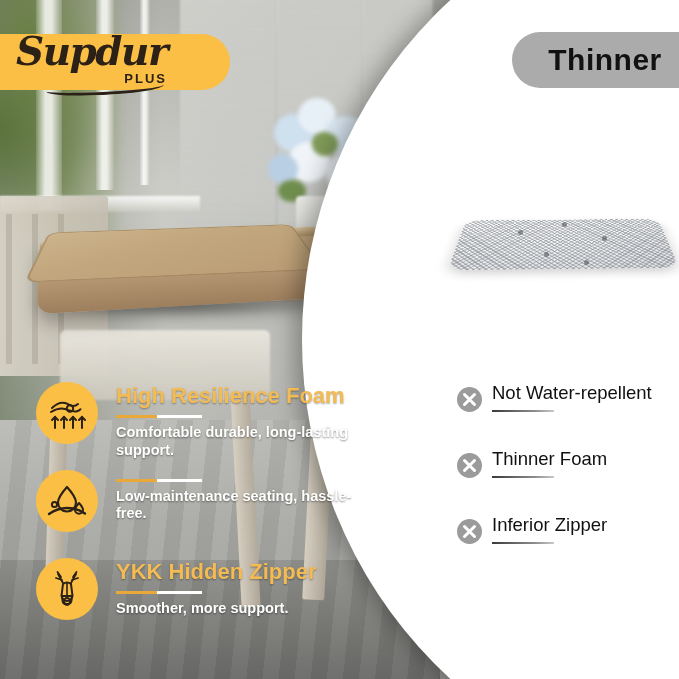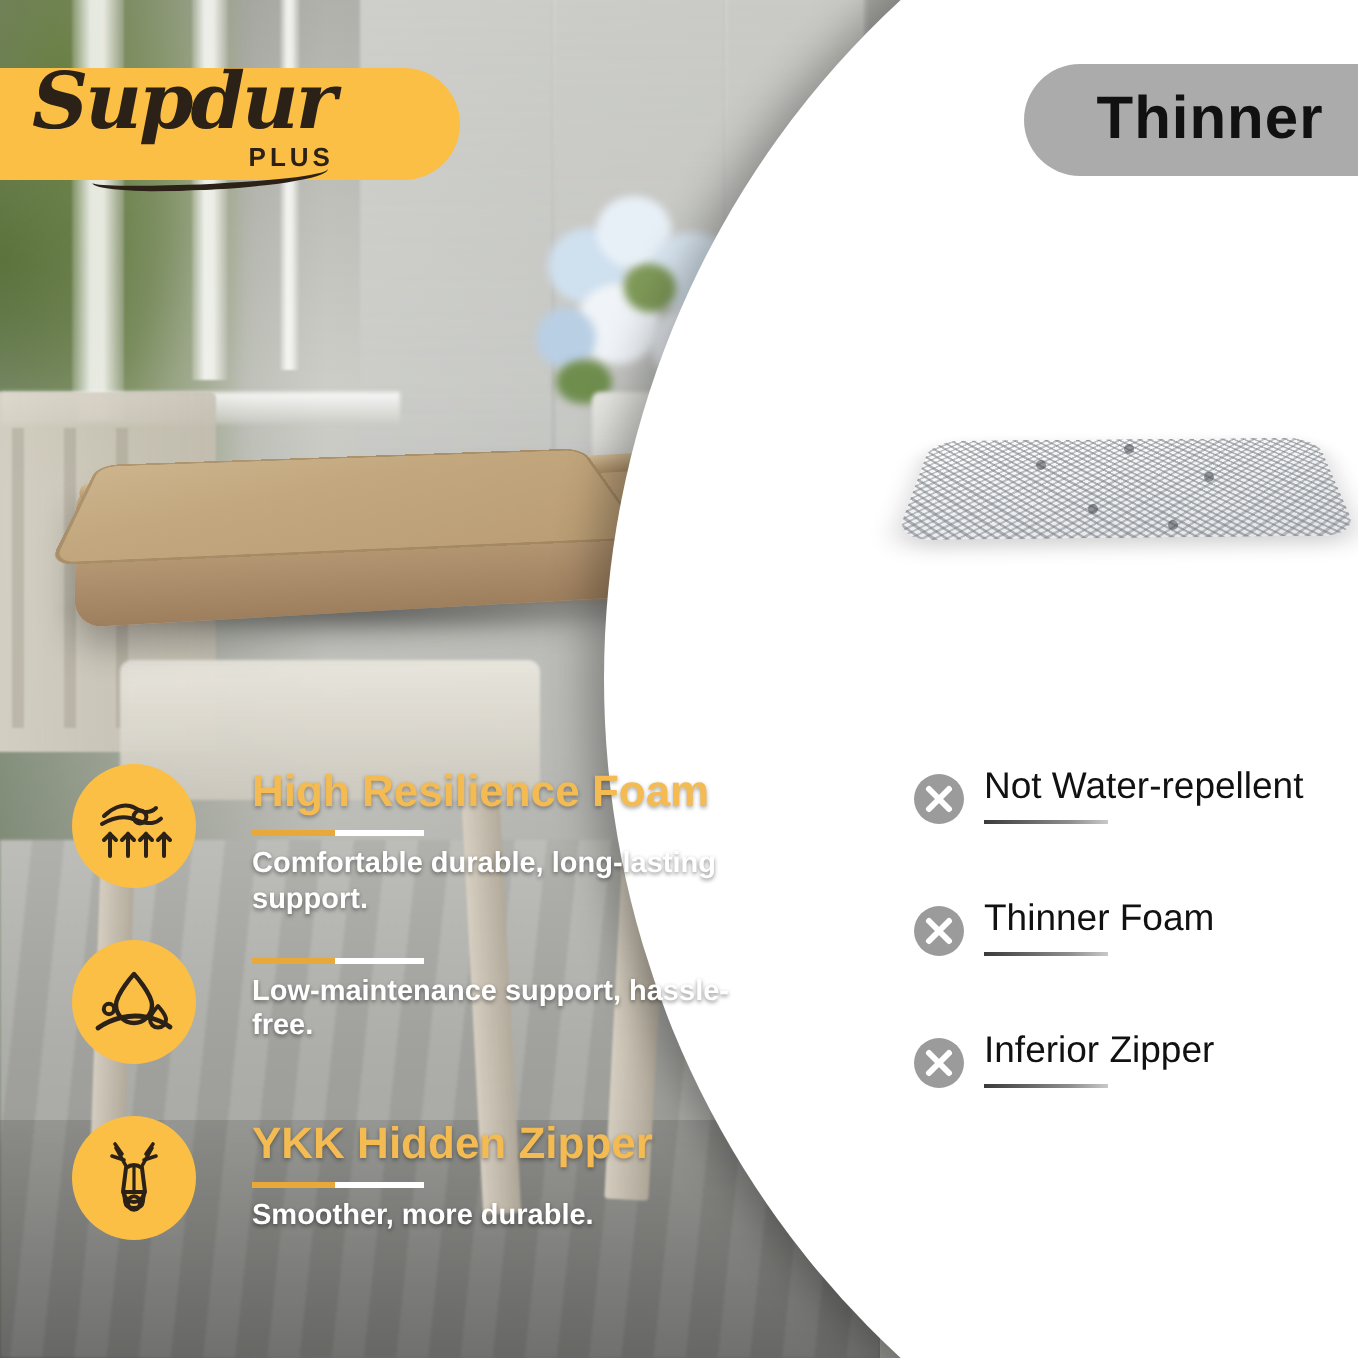--- a/index.html
+++ b/index.html
@@ -150,21 +150,21 @@
   .vs-text{font-size:35px;font-weight:700;color:#000;letter-spacing:-1px;}
 
   
   .pros{position:absolute;left:30px;top:378px;width:350px;}
   .pro-row{position:relative;height:88px;}
   .pro-icon{
     position:absolute;left:6px;top:4px;width:62px;height:62px;
     background:#fbbf45;border-radius:50%;
     display:flex;align-items:center;justify-content:center;
   }
-  .pro-text{position:absolute;left:96px;top:6px;width:262px;}
+  .pro-text{position:absolute;left:86px;top:6px;width:262px;}
   .pro-title{font-size:22px;font-weight:700;color:#f3bb52;line-height:1.1;
     text-shadow:0 1px 2px rgba(0,0,0,.35);}
   .pro-divider{width:86px;height:3px;margin:7px 0 6px 0;
     background:linear-gradient(90deg,#e8a93a 0%,#e8a93a 48%,#ffffff 48%,#ffffff 100%);}
   .pro-sub{font-size:14.5px;font-weight:700;color:#ffffff;line-height:1.2;
     text-shadow:0 1px 2px rgba(0,0,0,.45);}
 
   
   .cons{position:absolute;left:452px;top:382px;width:226px;}
   .con-row{position:relative;height:66px;}
@@ -282,21 +282,21 @@
       <div class="pro-icon">
         <svg width="44" height="44" viewBox="0 0 44 44">
           <path d="M22 8c0 0 9 10 9 15.5A9 9 0 0 1 13 23.5C13 18 22 8 22 8z" fill="none" stroke="#2b2117" stroke-width="2.2" stroke-linejoin="round"></path>
           <path d="M34 24c0 0 4 4.5 4 6.8A4 4 0 0 1 30 30.8c0-2.3 4-6.8 4-6.8z" fill="none" stroke="#2b2117" stroke-width="2" stroke-linejoin="round"></path>
           <circle cx="9.5" cy="25.5" r="2.6" fill="none" stroke="#2b2117" stroke-width="2"></circle>
           <path d="M4 35c7-5 16-7 24-5.5 5 .9 9 2.8 12 5" fill="none" stroke="#2b2117" stroke-width="2.4" stroke-linecap="round"></path>
         </svg>
       </div>
       <div class="pro-text">
         <div class="pro-divider"></div>
-        <div class="pro-sub">Low-maintenance support, hassle-free.</div>
+        <div class="pro-sub">Low-maintenance seating, hassle-free.</div>
       </div>
     </div>
 
     <div class="pro-row">
       <div class="pro-icon">
         <svg width="44" height="44" viewBox="0 0 44 44">
           <g stroke="#2b2117" stroke-width="1.8" stroke-linecap="round" fill="none">
             <path d="M18 16 L13 7"></path>
               <path d="M17 13 L11 11"></path>
               <path d="M16 10 L12.5 5"></path>
@@ -306,21 +306,21 @@
           </g>
           <path d="M18 17 q4 -3 8 0 l1.5 12 q-1.5 5 -5.5 5 t-5.5 -5 z" fill="none" stroke="#2b2117" stroke-width="2"></path>
           <line x1="22" y1="16" x2="22" y2="30" stroke="#2b2117" stroke-width="1.6"></line>
           <path d="M17 29 h10 l-.6 5 q-.4 3 -4.4 3 t-4.4 -3 z" fill="none" stroke="#2b2117" stroke-width="2"></path>
           <ellipse cx="22" cy="34.5" rx="3" ry="3.4" fill="none" stroke="#2b2117" stroke-width="2"></ellipse>
         </svg>
       </div>
       <div class="pro-text">
         <div class="pro-title">YKK Hidden Zipper</div>
         <div class="pro-divider"></div>
-        <div class="pro-sub">Smoother, more durable.</div>
+        <div class="pro-sub">Smoother, more support.</div>
       </div>
     </div>
 
   </div>
 
   <div class="cons">
 
     <div class="con-row">
       <div class="con-icon">
         <svg width="27" height="27" viewBox="0 0 27 27">

